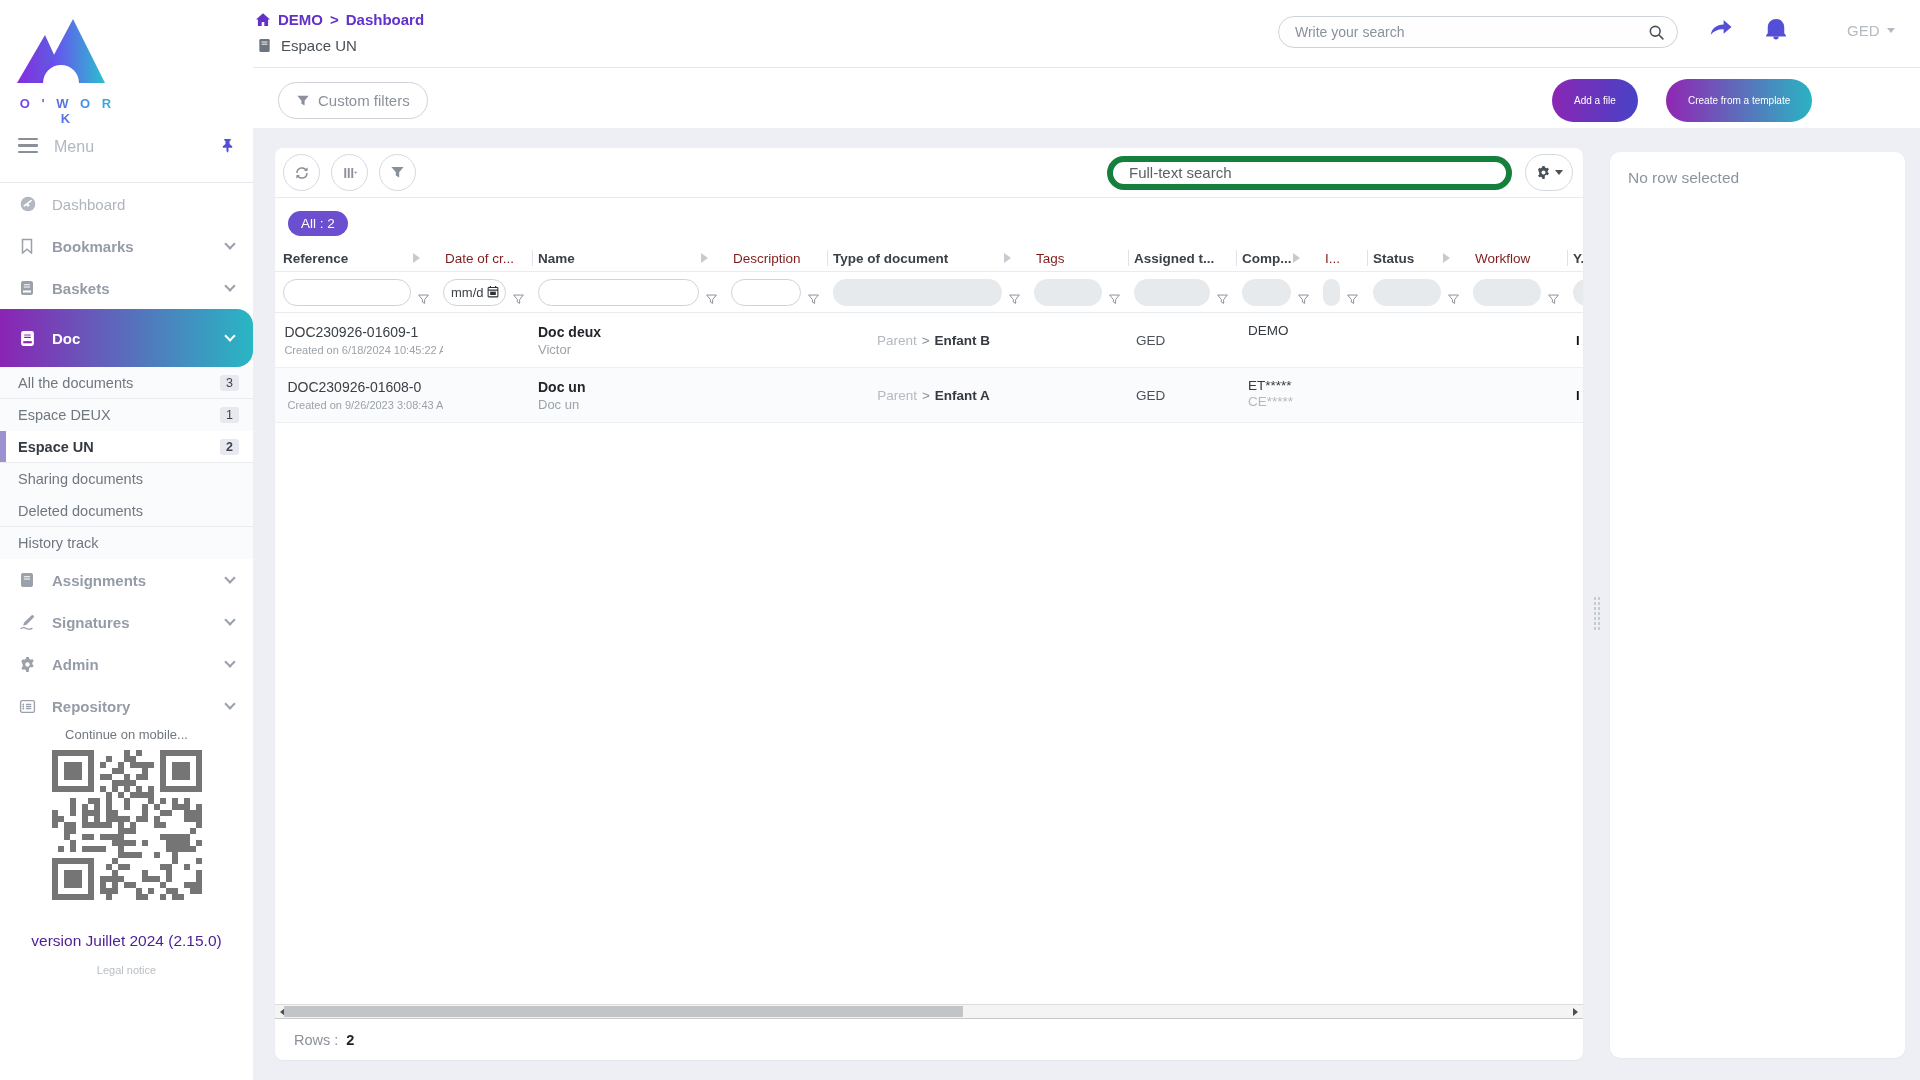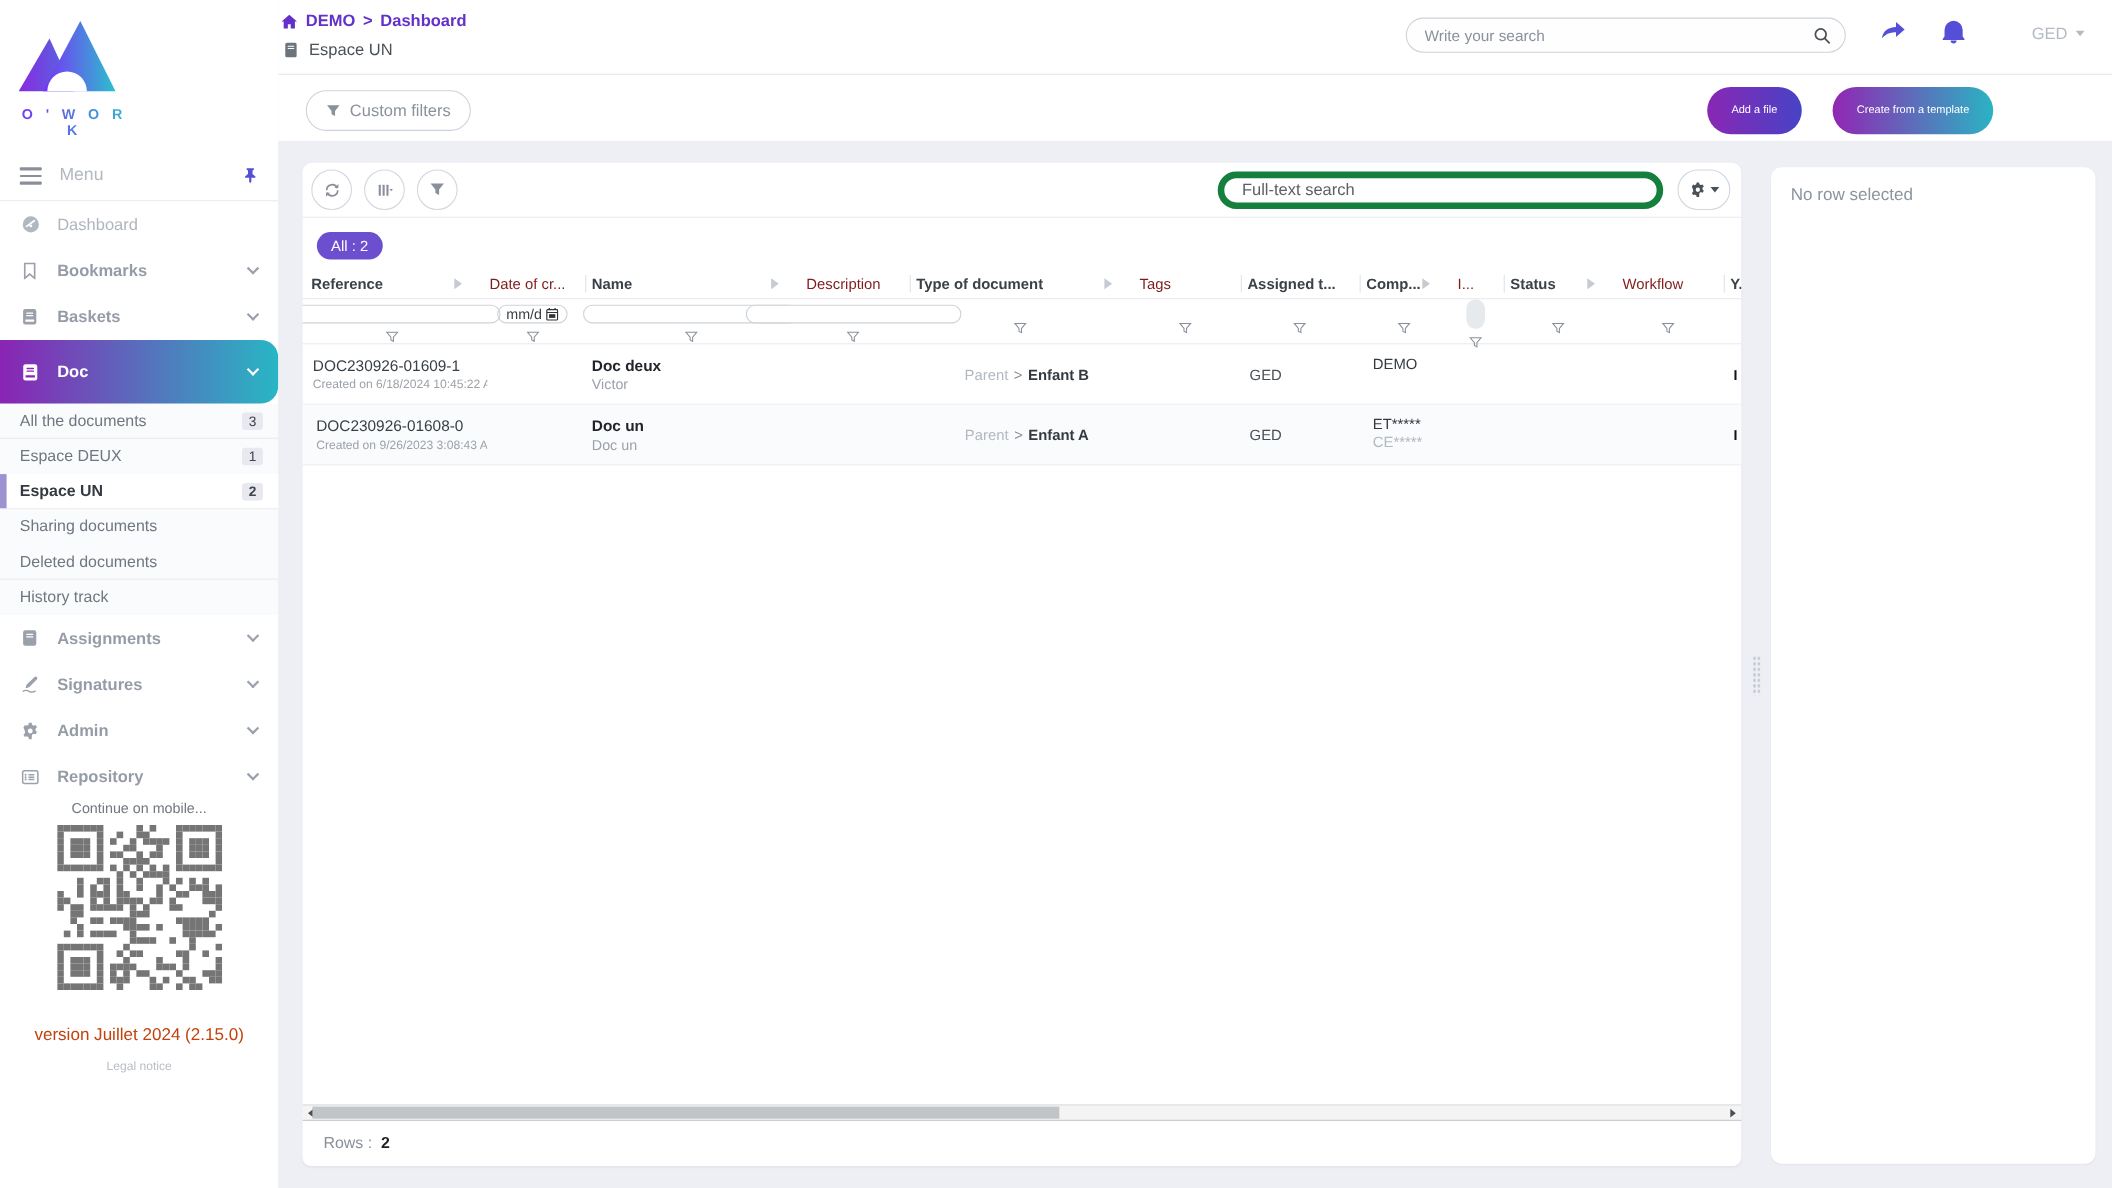--- a/index.html
+++ b/index.html
@@ -7,21 +7,21 @@
   body { font-family:"Liberation Sans", sans-serif; background:#edeff4; color:#343a40; }
   .app { display:flex; width:1920px; height:1080px; }
 
   
   .sidebar { width:253px; background:#fff; display:flex; flex-direction:column; flex:none; }
   .logo-wrap { height:140px; position:relative; }
   .logo-svg { position:absolute; left:15px; top:13px; }
   .logo-text { position:absolute; left:10px; top:96px; width:115px; text-align:center;
     font-size:13px; font-weight:bold; letter-spacing:4px;
     background:linear-gradient(90deg,#7b2ff7,#2bc0cf); -webkit-background-clip:text; background-clip:text; color:transparent; }
-  .menu-row { height:46px; display:flex; align-items:center; padding:0 18px; border-bottom:1px solid #e7eaed; }
+  .menu-row { height:46px; display:flex; align-items:flex-start; padding:0 18px; border-bottom:1px solid #e7eaed; }
   .hamburger { width:20px; display:flex; flex-direction:column; gap:4px; margin-right:16px; }
   .hamburger i { height:2.5px; background:#8a9099; border-radius:1px; }
   .menu-label { font-size:16px; color:#b1b8c0; flex:1; }
   .pin { color:#554fd8; display:flex; }
   .nav { }
   .nav-item { height:42px; display:flex; align-items:center; padding:0 19px; gap:15px; cursor:pointer; }
   .nav-item .nicon { width:18px; display:flex; color:#9aa1ab; flex:none; }
   .nav-item .nlabel { font-size:15px; font-weight:bold; color:#959ca7; flex:1; }
   .nav-item.light .nlabel { font-weight:normal; color:#aeb5bd; }
   .nav-item.light .nicon { color:#b2b8c0; }
@@ -32,21 +32,21 @@
   .nav-item.active .chev { border-color:#fff; }
   .sub-list { background:#fafbfc; font-size:14.5px; color:#6f7780; }
   .sub-item { height:32px; display:flex; align-items:center; padding:0 14px 0 18px; cursor:pointer; position:relative; }
   .sub-item .count { margin-left:auto; background:#e8e8f0; color:#3f454c; font-size:12.5px; border-radius:3px; padding:1px 6px; }
   .sub-item.sep-after { border-bottom:1px solid #e9ebee; }
   .sub-item.active { background:#fff; font-weight:bold; color:#343a40; }
   .sub-item.active::before { content:''; position:absolute; left:0; top:0; bottom:0; width:6px; background:#9c92cf; }
   .sidebar-bottom { margin-top:auto; text-align:center; padding-bottom:104px; }
   .mobile-hint { font-size:13px; color:#70777e; margin-bottom:8px; }
   .qr-box { width:150px; height:150px; margin:0 auto; }
-  .version { font-size:15.5px; color:#c2410c; margin-top:32px; }
+  .version { font-size:15.5px; color:#4c1d95; margin-top:32px; }
   .legal { font-size:11px; color:#b9bfc5; margin-top:14px; cursor:pointer; }
 
   
   .main { flex:1; display:flex; flex-direction:column; min-width:0; }
   .topbar { height:128px; background:#fff; position:relative; flex:none; }
   .breadcrumb { position:absolute; left:2px; top:11px; display:flex; align-items:center; gap:7px;
     color:#6331c9; font-weight:bold; font-size:15px; }
   .crumb-sep { font-weight:bold; }
   .space-row { position:absolute; left:4px; top:37px; display:flex; align-items:center; gap:9px;
     color:#495057; font-size:15px; }
@@ -101,21 +101,21 @@
     padding-left:8px; width:1343px; }
   .grid-header { height:27px; align-items:center; border-bottom:1px solid #e9ecef; flex:none;text-align:center; }
   .th { display:flex; align-items:center; font-size:13.5px; font-weight:bold; color:#3b4148;
     position:relative; height:100%; padding-right:4px; cursor:pointer; }
   .th.muted { color:#7f1d1d; font-weight:normal; padding-left:2px; }
   .th .sort { margin-left:auto; margin-right:14px; width:0; height:0;
     border:5px solid transparent; border-left:7px solid #c6cbd2; }
   .th.sep::before { content:''; position:absolute; left:-6px; top:5px; bottom:5px; width:1px; background:#dfe3e7; }
 
   .grid-filters { height:41px; align-items:center; border-bottom:1px solid #e9ecef; flex:none; }
-  .fc { display:flex; align-items:center; gap:6px; padding-right:13px; min-width:0;flex-direction:column; }
+  .fc { display:flex; align-items:flex-end; gap:6px; padding-right:13px; min-width:0; }
   .flt-input { height:27px; border:1px solid #cdd3d9; border-radius:14px; flex:1; min-width:0; padding:0 9px;
     font-size:13px; font-family:inherit; outline:none; }
   .flt-pill { height:27px; background:#e7eaed; border-radius:14px; flex:1; min-width:0; cursor:pointer; }
   .flt-pill.narrow { flex:none; width:17px; border-radius:9px; }
   .date-box { height:27px; border:1px solid #cdd3d9; border-radius:14px; flex:1; min-width:0; overflow:hidden;
     display:flex; align-items:center; gap:3px; padding:0 7px; font-size:13px; color:#3c4046; cursor:text; }
   .date-box .cal { color:#2f3337; display:flex; flex:none; }
   .funnel-sm { color:#8a9099; display:flex; flex:none; cursor:pointer; }
 
   .grid-row { height:55px; border-bottom:1px solid #edeff2; cursor:pointer; }

